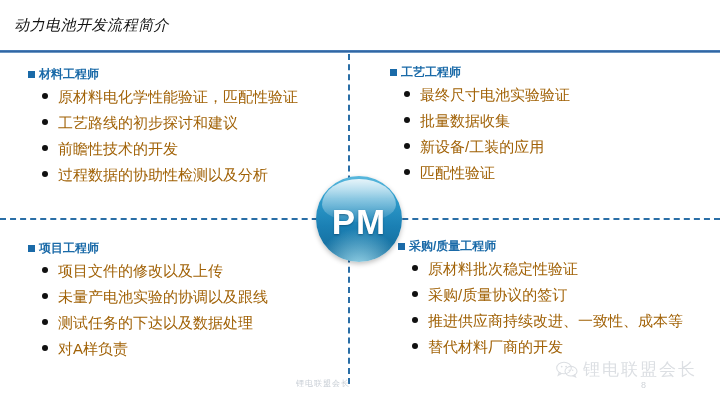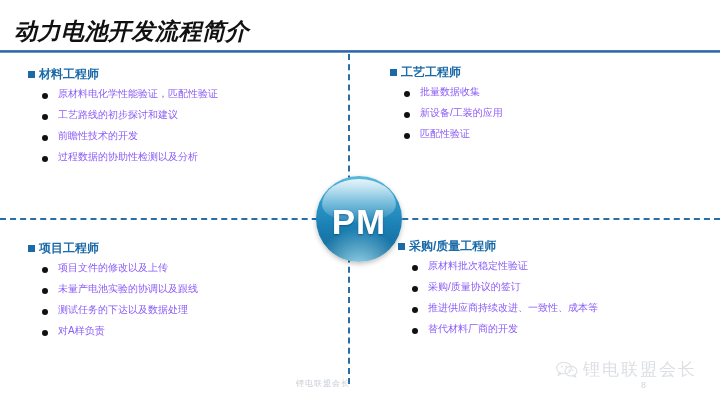--- a/index.html
+++ b/index.html
@@ -19,22 +19,22 @@
     position: absolute;
     inset: 0;
     background: #ffffff;
   }
 
   
   .slide-title {
     position: absolute;
     left: 14px;
     top: 16px;
-    font-size: 23px;
-    font-weight: bold;
+    font-size: 15px;
+    font-weight: normal;
     font-style: italic;
     color: #111111;
     letter-spacing: 0.5px;
     white-space: nowrap;
   }
   .title-rule {
     position: absolute;
     left: 0;
     top: 50px;
     width: 720px;
@@ -126,22 +126,22 @@
     flex: 0 0 auto;
   }
 
   .bullet-list {
     list-style: none;
     margin: 0;
     padding: 0 0 0 14px;
   }
   .bullet-list li {
     position: relative;
-    font-size: 10px;
-    color: #8b5cf6;
+    font-size: 15px;
+    color: #a16207;
     line-height: 1.0;
     padding: 0 0 0 16px;
     margin: 0 0 11px 0;
     white-space: nowrap;
   }
   .bullet-list li::before {
     content: "";
     position: absolute;
     left: 0;
     top: 4px;
@@ -211,20 +211,21 @@
       <li>过程数据的协助性检测以及分析</li>
     </ul>
   </div>
 
   <div class="quad quad-tr">
     <div class="quad-heading">
       <span class="heading-marker"></span>
       <span>工艺工程师</span>
     </div>
     <ul class="bullet-list">
+      <li>最终尺寸电池实验验证</li>
       <li>批量数据收集</li>
       <li>新设备/工装的应用</li>
       <li>匹配性验证</li>
     </ul>
   </div>
 
   <div class="quad quad-bl">
     <div class="quad-heading">
       <span class="heading-marker"></span>
       <span>项目工程师</span>

